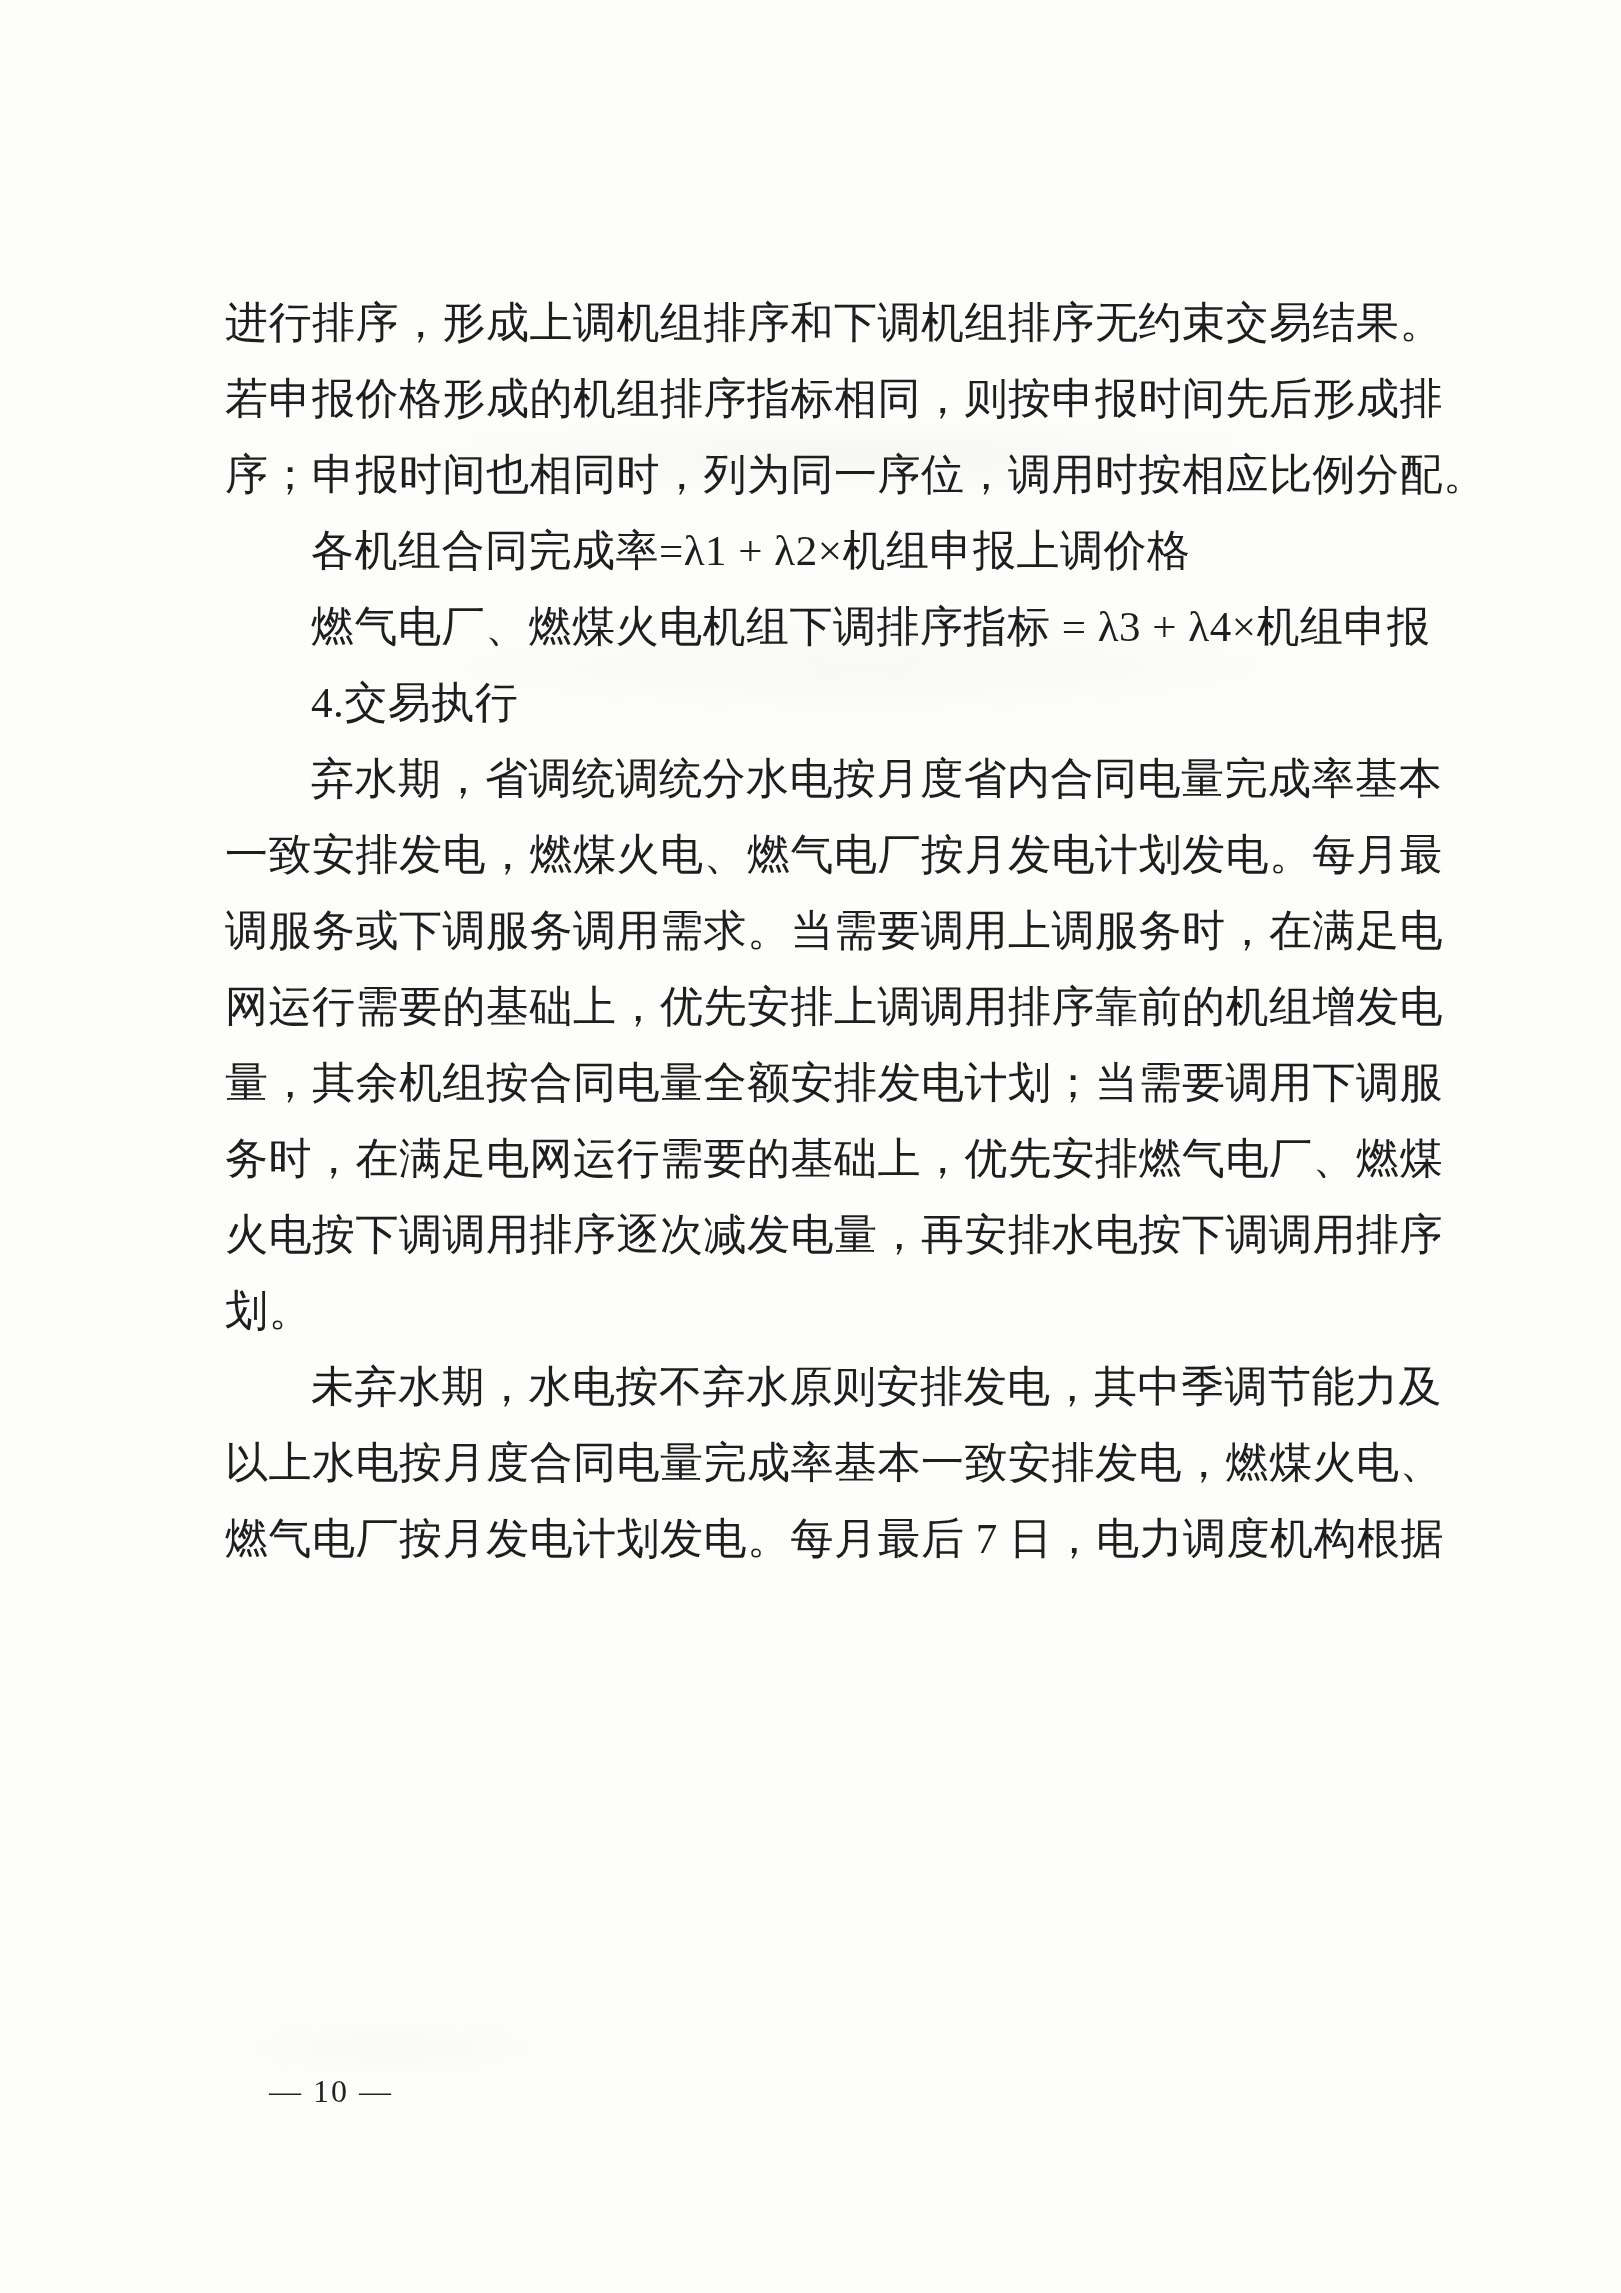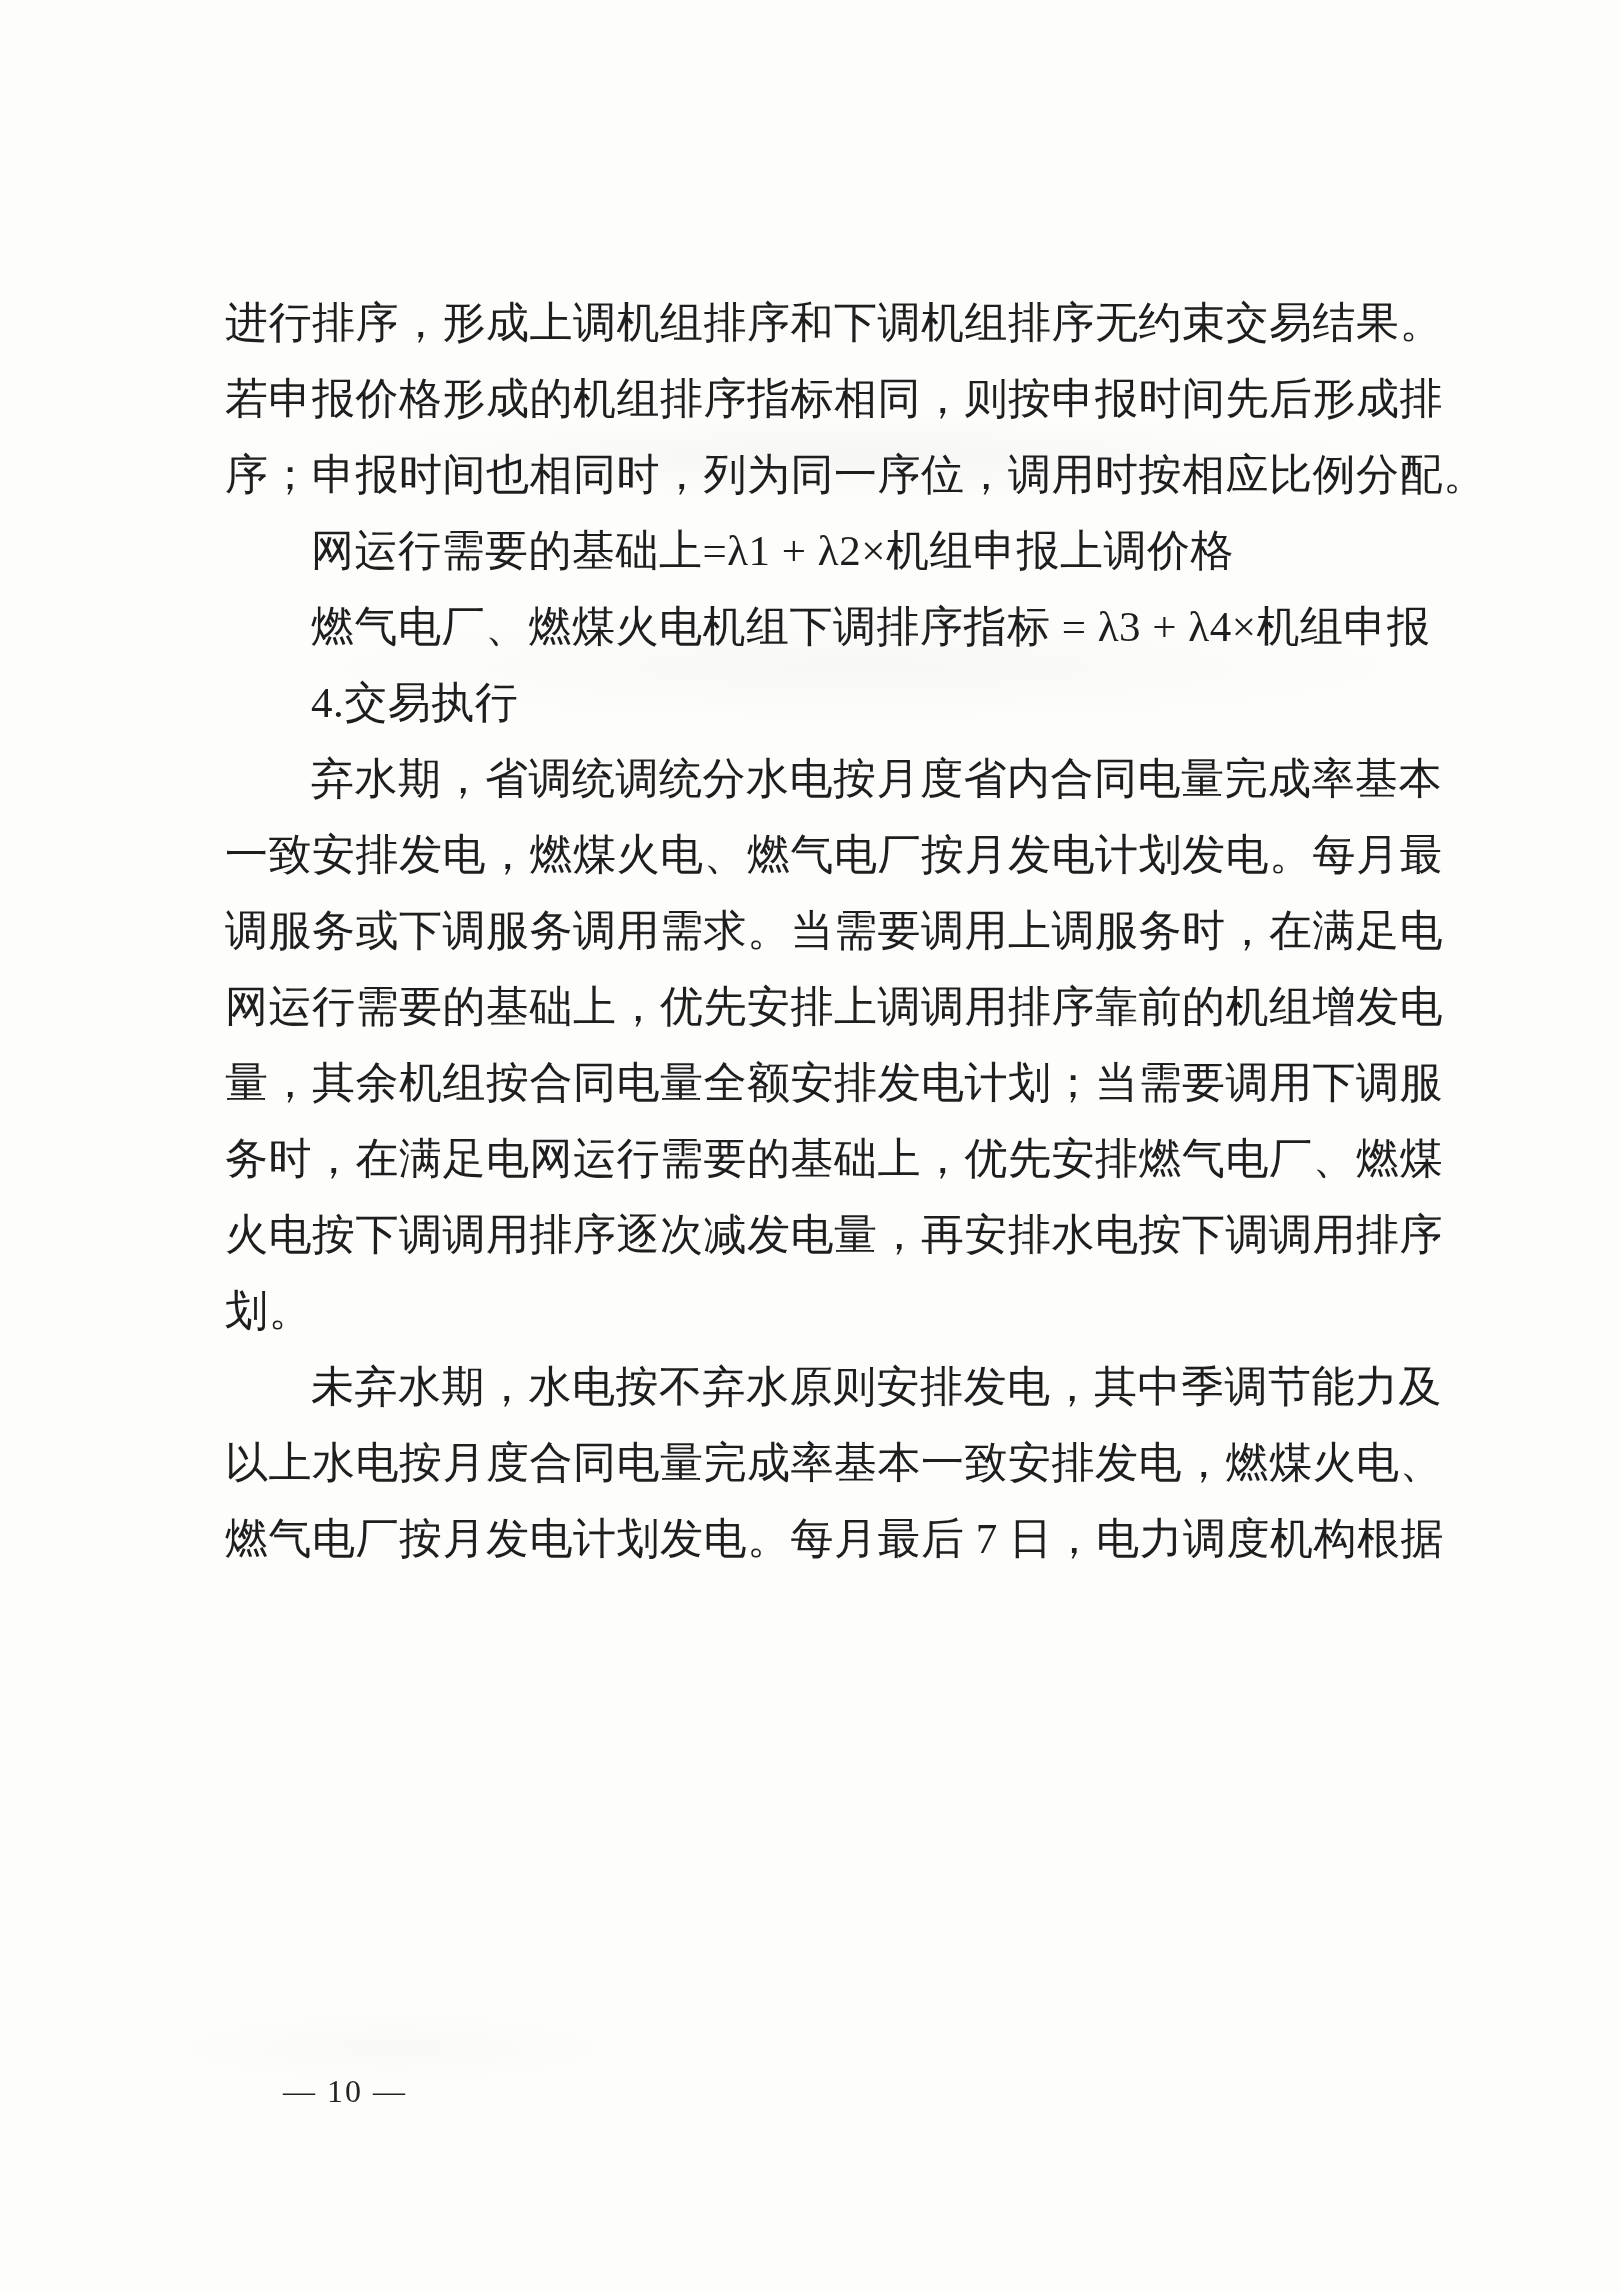--- a/index.html
+++ b/index.html
@@ -48,41 +48,41 @@
     letter-spacing: 0.5px;
   }
   .line.indent-2 {
     padding-left: 86px;
   }
   .line.indent-2b {
     padding-left: 95px;
   }
   .footer {
     position: absolute;
-    left: 283px;
+    left: 269px;
     top: 2070px;
     font-size: 32px;
     line-height: 43px;
     letter-spacing: 2px;
     color: #222;
   }
 </style>
 </head>
 <body>
 
 <div class="page">
   <div class="smudge s1"></div>
   <div class="smudge s2"></div>
   <div class="smudge s3"></div>
 
   <div class="body-text">
       <div class="line">进行排序，形成上调机组排序和下调机组排序无约束交易结果。</div>
       <div class="line">若申报价格形成的机组排序指标相同，则按申报时间先后形成排</div>
       <div class="line">序；申报时间也相同时，列为同一序位，调用时按相应比例分配。</div>
-      <div class="line indent-2">网运行需要的基础上=λ1 + λ2×机组申报上调价格</div>
+      <div class="line indent-2">各机组合同完成率=λ1 + λ2×机组申报上调价格</div>
       <div class="line indent-2">燃气电厂、燃煤火电机组下调排序指标 = λ3 + λ4×机组申报</div>
       <div class="line indent-2">4.交易执行</div>
       <div class="line indent-2">弃水期，省调统调统分水电按月度省内合同电量完成率基本</div>
       <div class="line">一致安排发电，燃煤火电、燃气电厂按月发电计划发电。每月最</div>
       <div class="line">调服务或下调服务调用需求。当需要调用上调服务时，在满足电</div>
       <div class="line">网运行需要的基础上，优先安排上调调用排序靠前的机组增发电</div>
       <div class="line">量，其余机组按合同电量全额安排发电计划；当需要调用下调服</div>
       <div class="line">务时，在满足电网运行需要的基础上，优先安排燃气电厂、燃煤</div>
       <div class="line">火电按下调调用排序逐次减发电量，再安排水电按下调调用排序</div>
       <div class="line">划。</div>

